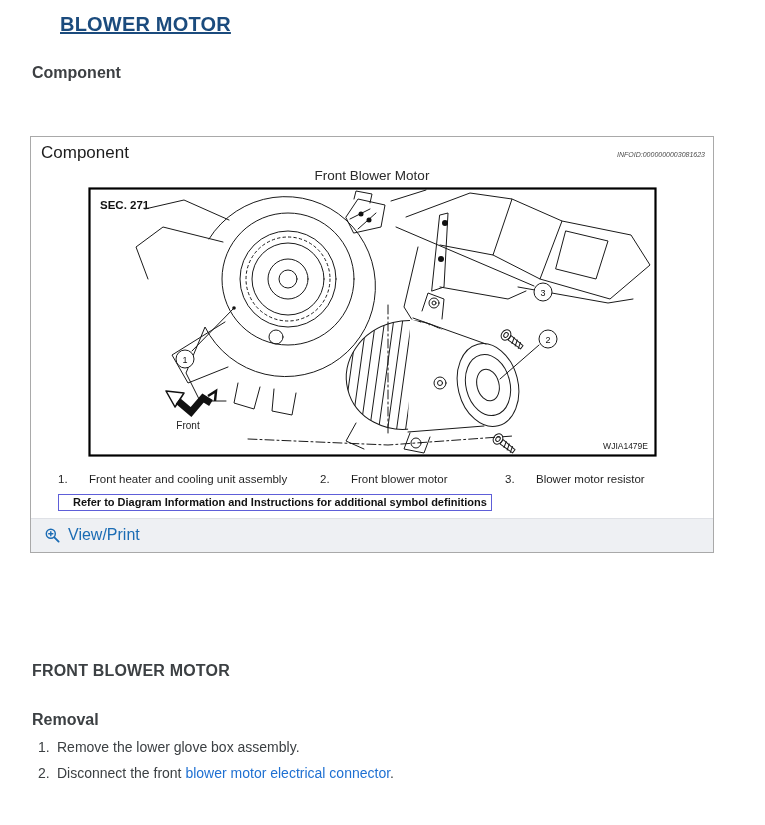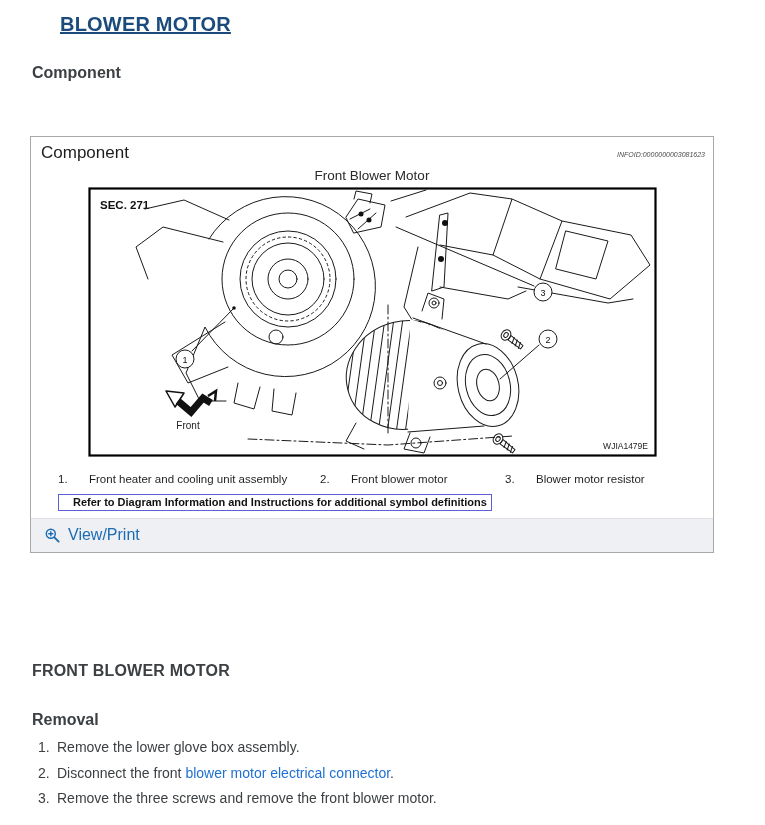--- a/index.html
+++ b/index.html
@@ -261,18 +261,15 @@
   <div class="article-heading">FRONT BLOWER MOTOR</div>
   <div class="article-subheading">Removal</div>
 
   <div class="steps">
     <div class="step">
       <span class="step-num">1.</span><span>Remove the lower glove box assembly.</span>
     </div>
     <div class="step">
       <span class="step-num">2.</span><span>Disconnect the front </span><span class="inline-link">blower motor electrical connector</span><span>.</span>
     </div>
-    <div class="step">
-      <span class="step-num">3.</span><span>Remove the three screws and remove the front blower motor.</span>
-    </div>
   </div>
 
 </div>
 
 </body></html>

